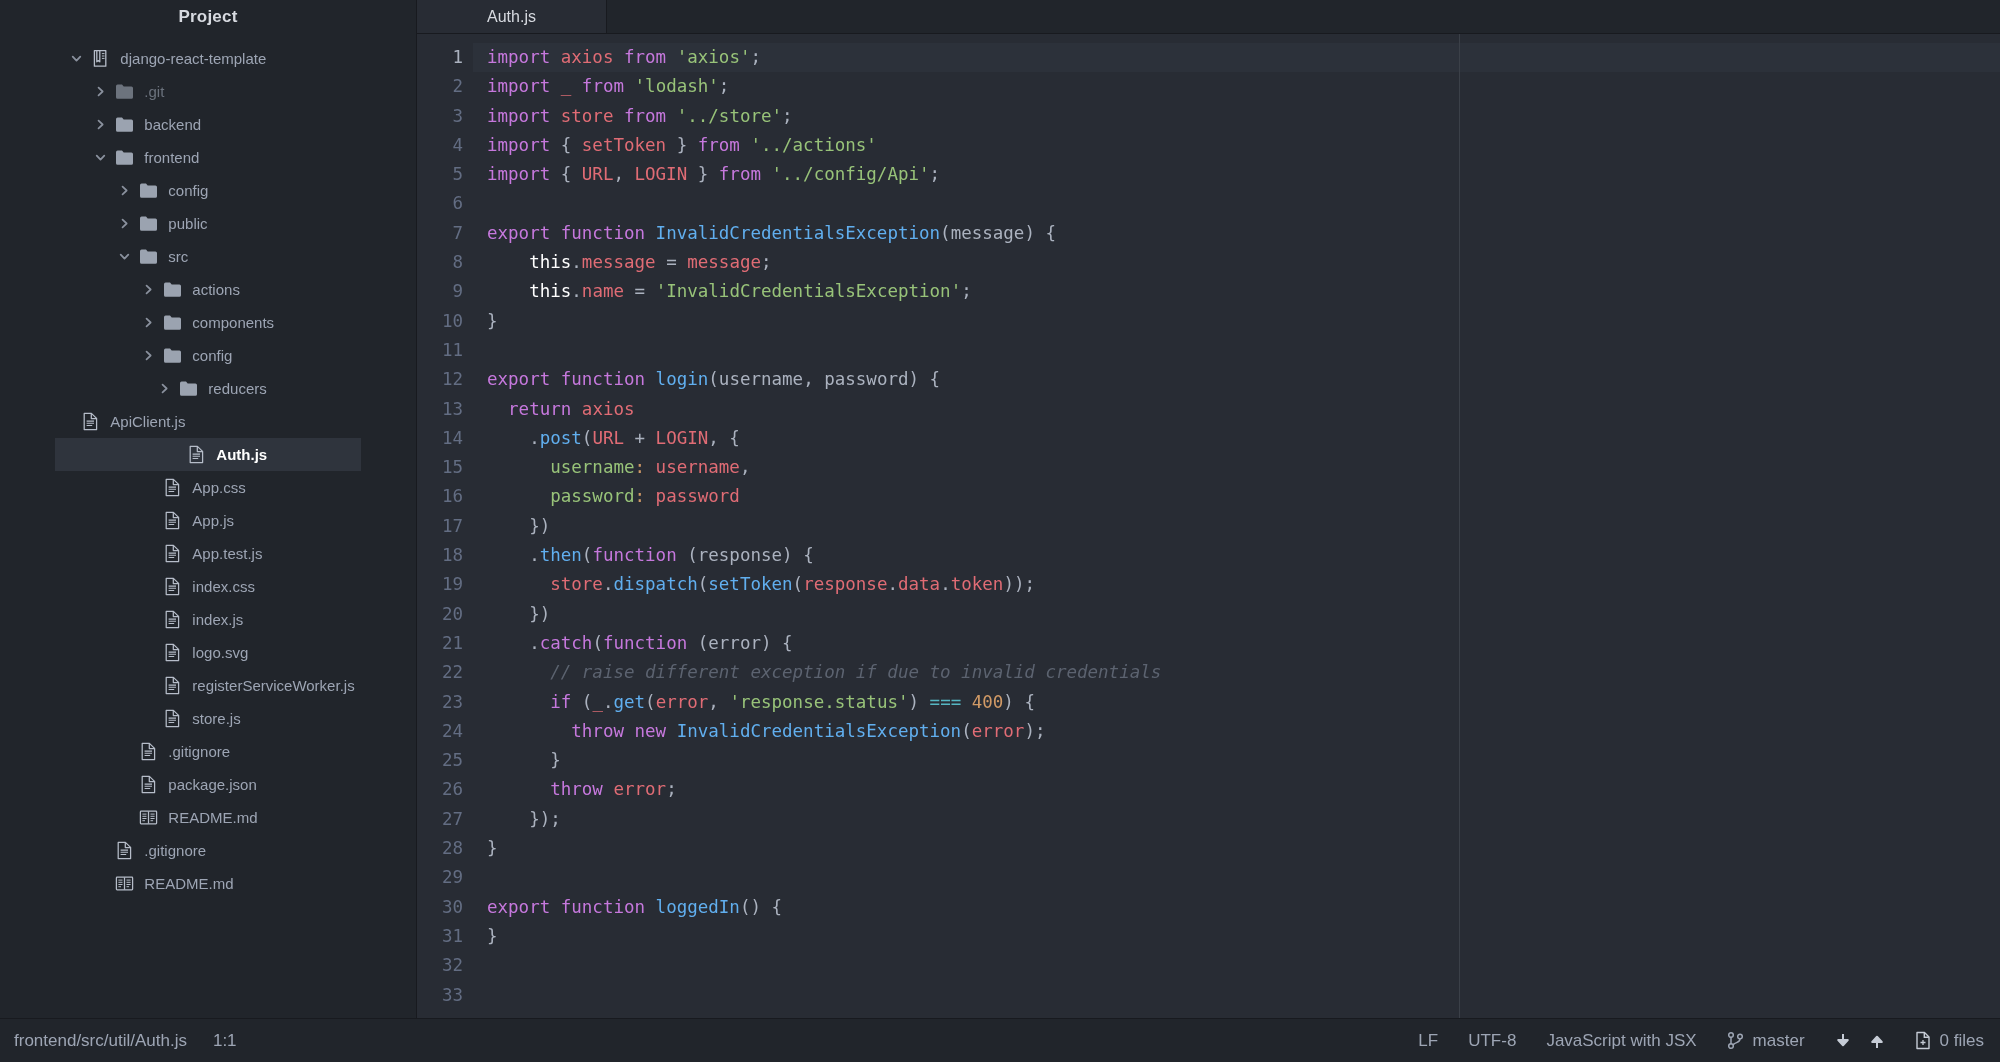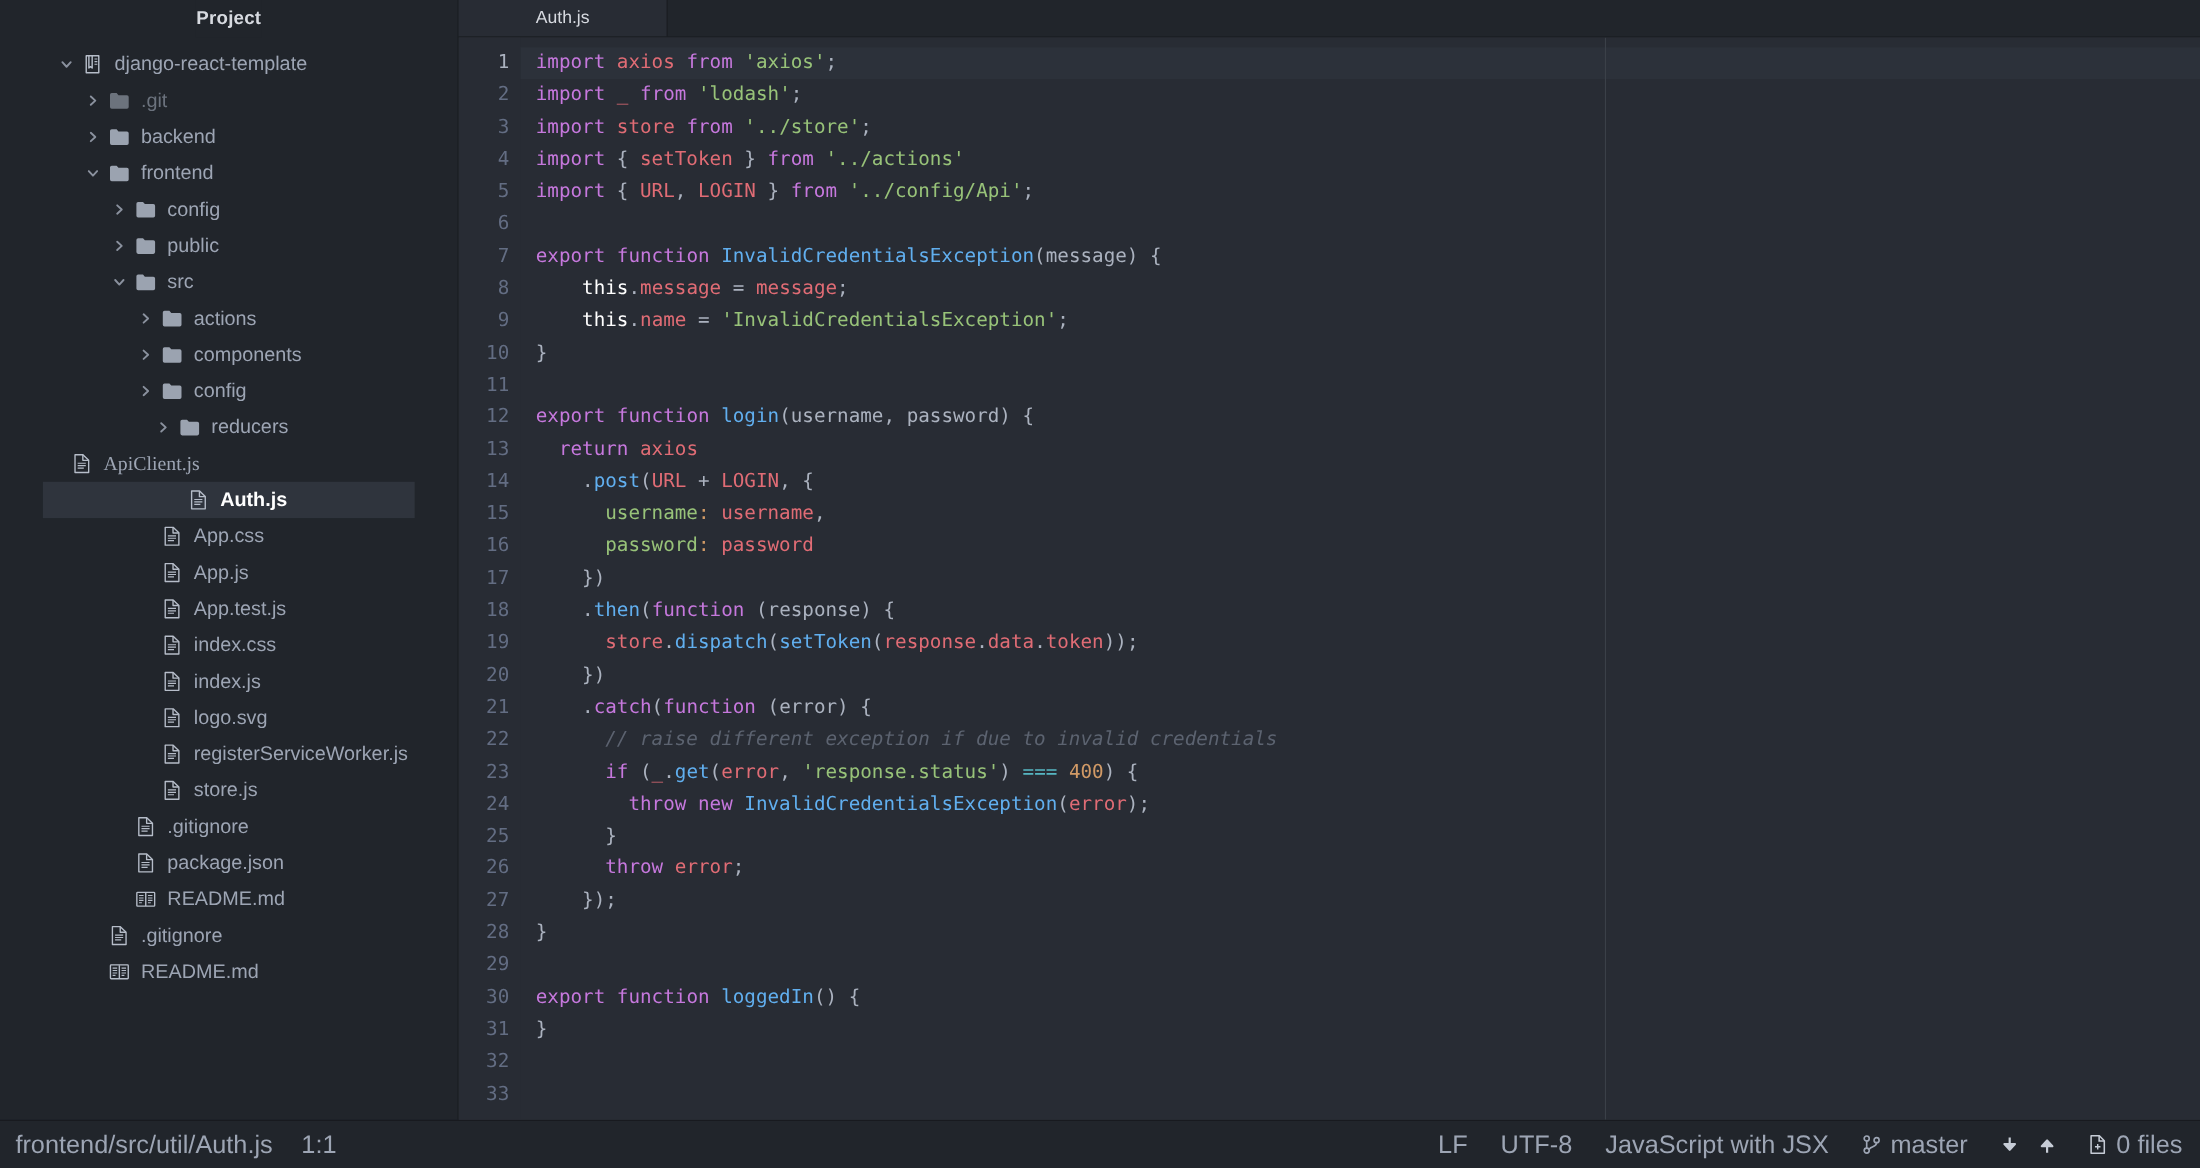--- a/index.html
+++ b/index.html
@@ -26,21 +26,21 @@
     overflow: hidden;
     align-items: center;
   }
   .sidebar-header {
     height: 34px; flex: 0 0 34px;
     display: flex; align-items: center; justify-content: center;
     color: #d7dae0; font-size: 17px; font-weight: bold;
     letter-spacing: .2px;
     background: #21252b;
   }
-  .tree { padding-top: 8px; font-size: 18px; color: #9da5b4; }
+  .tree { padding-top: 8px; font-size: 15px; color: #9da5b4; }
   .tree-row {
     display: flex; align-items: center;
     height: 33px; line-height: 33px;
     white-space: nowrap; cursor: default;
     padding-right: 6px;
   }
   .tree-row.selected { background: #2f343d; }
   .tree-row.selected .tree-label { color: #ffffff; font-weight: bold; }
   .twisty {
     width: 22px; flex: 0 0 22px; text-align: center;
@@ -134,21 +134,21 @@
   .num { color: #d19a66; }  
   .col { color: #d19a66; }  
   .cmt { color: #5c6370; font-style: italic; }
   .this{ color: #ffffff; }
 
   
   .statusbar {
     height: 44px; flex: 0 0 44px;
     background: #21252b;
     display: flex; align-items: center;
-    color: #9da5b4; font-size: 23px;
+    color: #9da5b4; font-size: 17px;
     border-top: 1px solid #181a1f;
     padding: 0 16px 0 14px;
   }
   .sb-left { display: flex; align-items: center; gap: 26px; }
   .sb-right { margin-left: auto; display: flex; align-items: center; gap: 30px; }
   .sb-item { display: flex; align-items: center; gap: 9px; cursor: default; white-space: nowrap; }
   .sb-icon { display: inline-flex; align-items: center; }
   .arrows { display: flex; align-items: center; gap: 18px; }
 </style>
 </head>
@@ -298,21 +298,21 @@
                 <path d="M4.2 2.5 L8 6 L4.2 9.5"></path>
               </svg>
             </span>
             <span class="tree-icon">
               <svg width="19" height="17" viewBox="0 0 19 17">
                 <path d="M1 3.2 a1.6 1.6 0 0 1 1.6-1.6 H7 l1.7 1.9 h7.7 a1.6 1.6 0 0 1 1.6 1.6 v9.1 a1.6 1.6 0 0 1 -1.6 1.6 H2.6 A1.6 1.6 0 0 1 1 14.2 Z" fill="#9ba3b0"></path>
               </svg>
             </span>
             <span class="tree-label">reducers</span>
           </div>
-          <div class="tree-row" style=" font-family: Liberation Serif, serif;">
+          <div class="tree-row" style="">
             <span class="twisty"></span>
             <span class="tree-icon">
               <svg width="17" height="19" viewBox="0 0 17 19" fill="none" stroke="#b6bdc9" stroke-width="1.25" stroke-linejoin="round">
                 <path d="M2.2 1.4 h7.2 L14.6 6.4 v11.2 H2.2 Z"></path>
                 <path d="M9.3 1.5 v5 h5.2"></path>
                 <path d="M4.6 9.1 h7.4 M4.6 11.3 h7.4 M4.6 13.5 h5.6" stroke-width="1.05"></path>
               </svg>
             </span>
             <span class="tree-label">ApiClient.js</span>
           </div>

